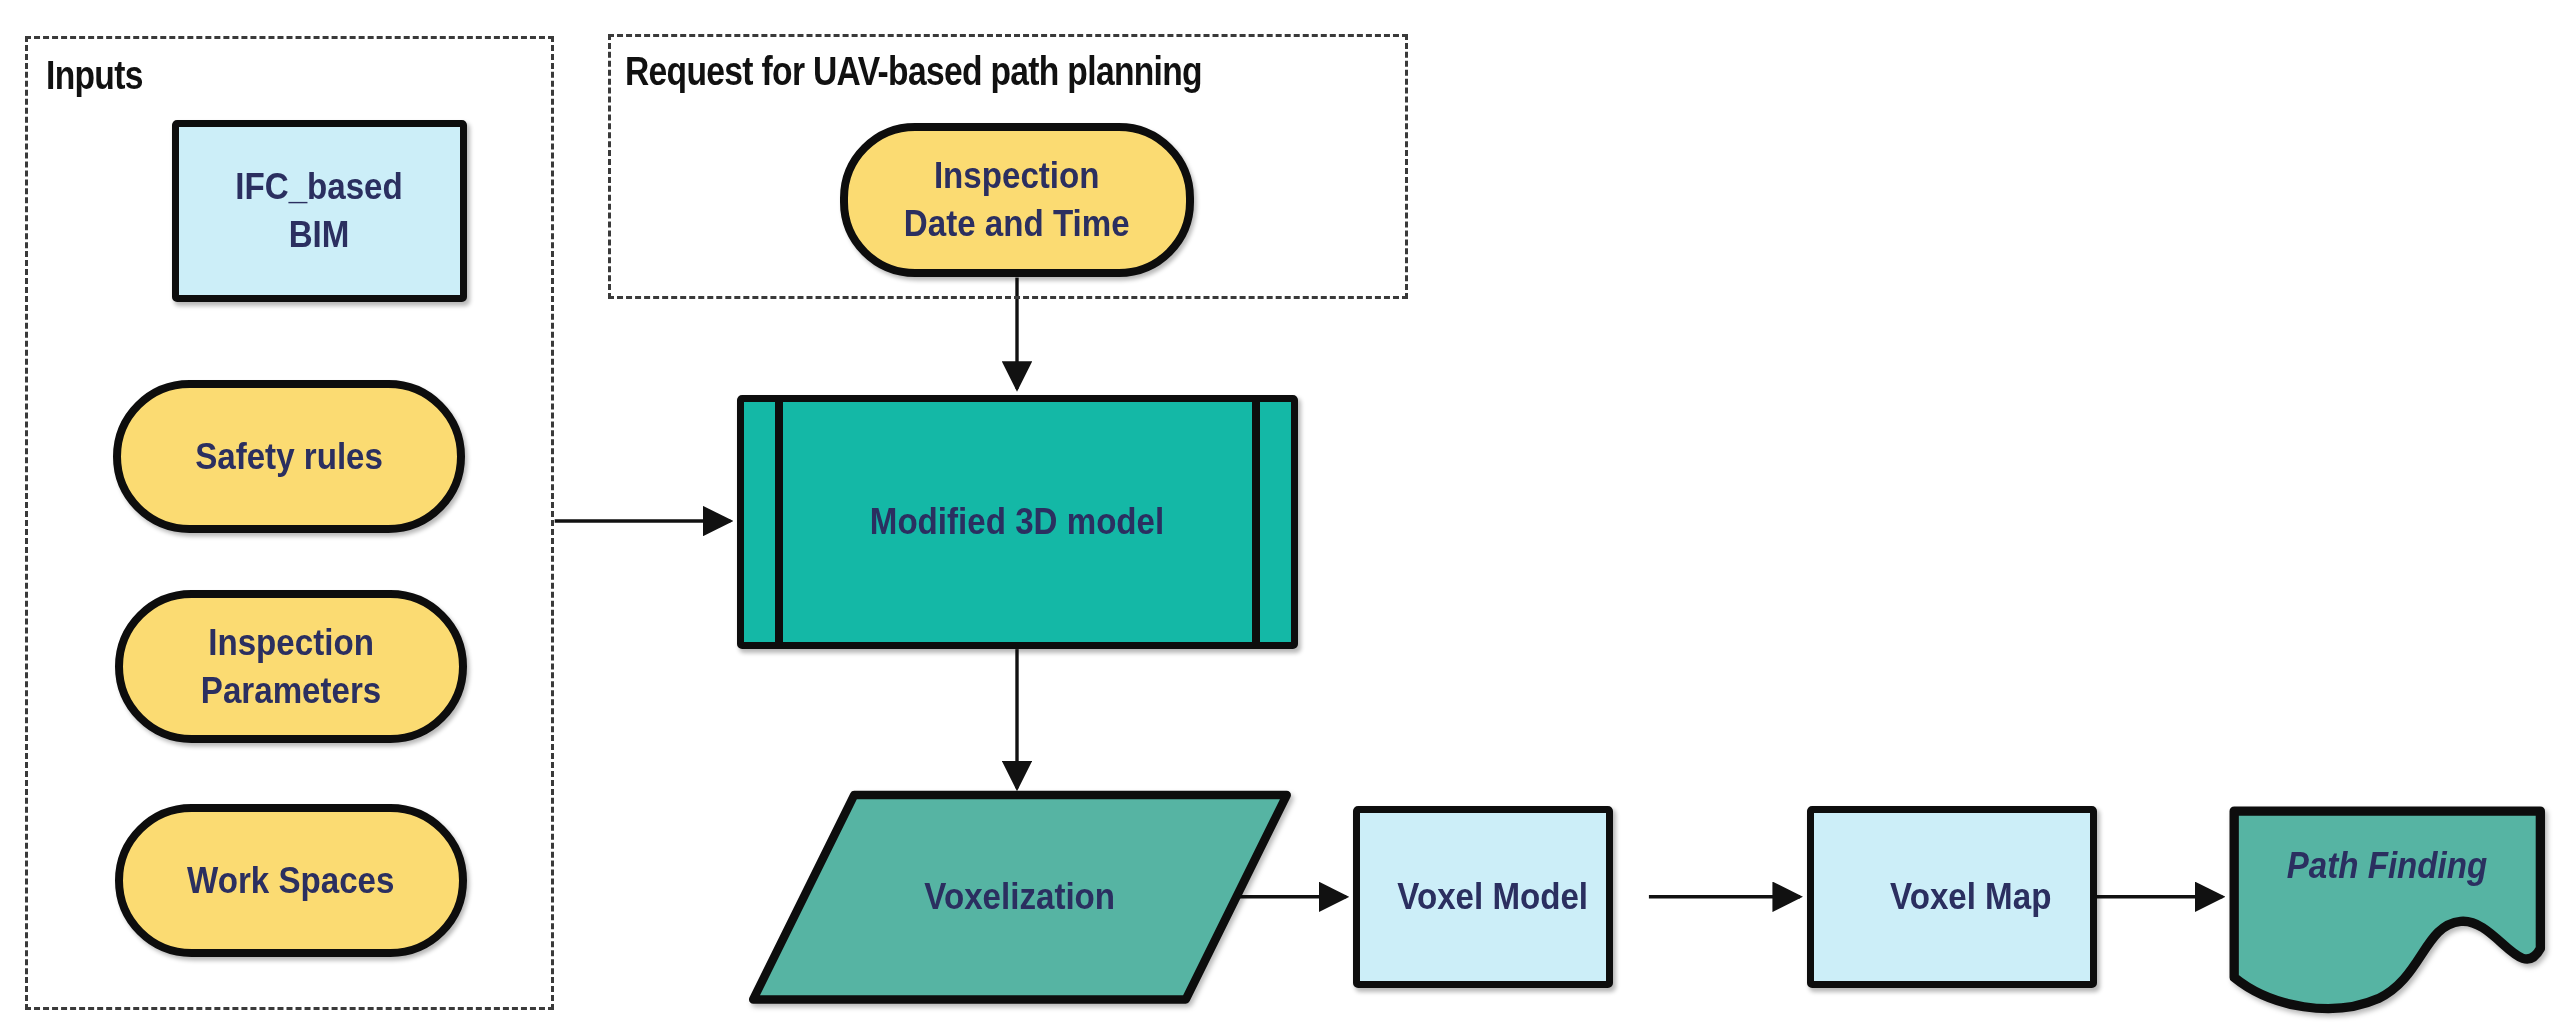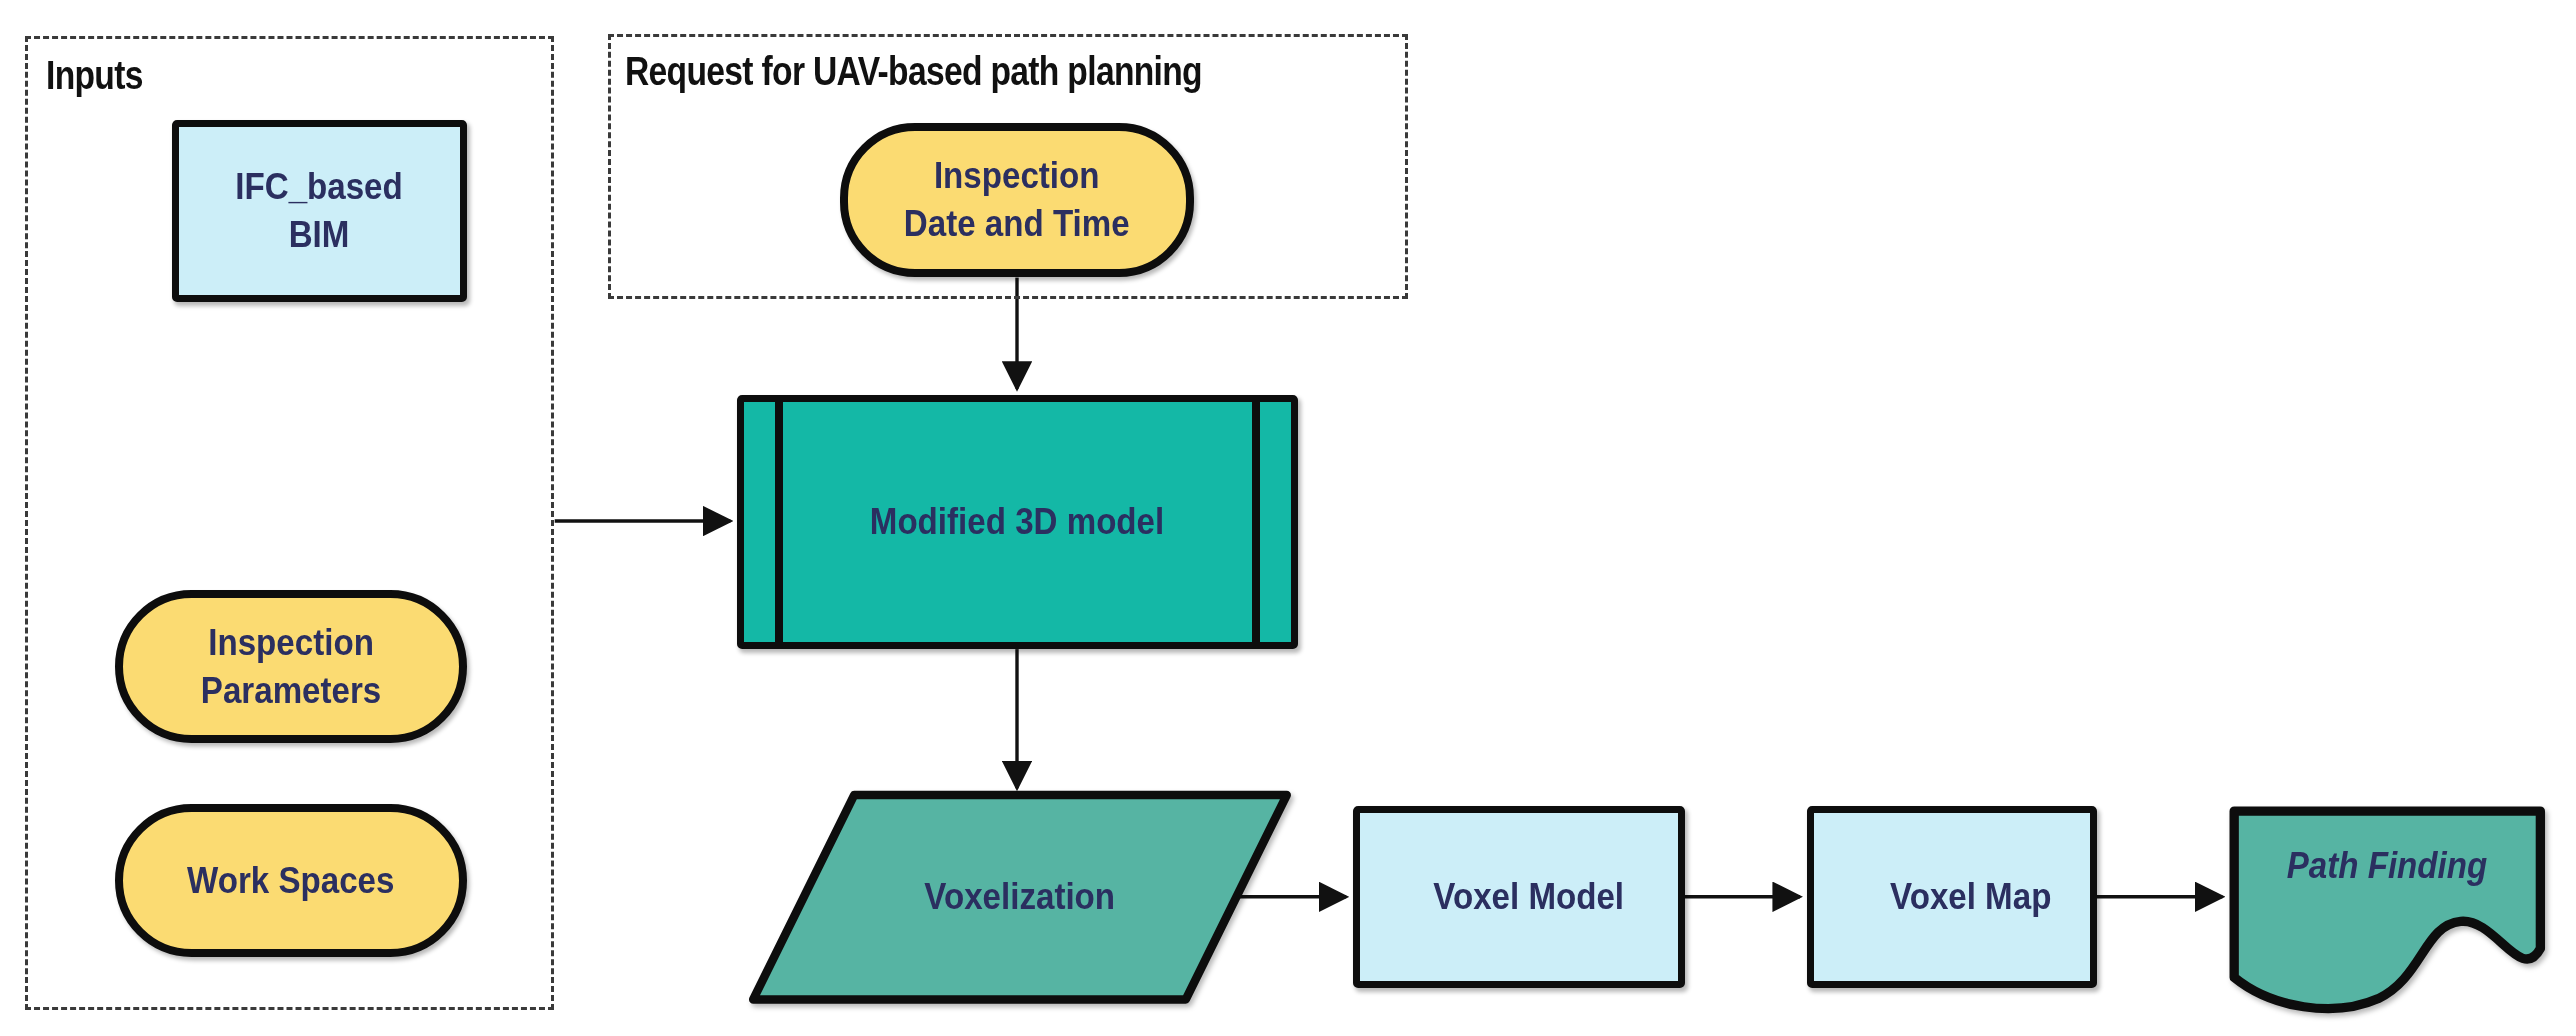--- a/index.html
+++ b/index.html
@@ -95,20 +95,23 @@
   </svg>
 
   <div class="dashed-group" style="left:25.4px;top:36px;width:529px;height:974px;"></div>
   <div class="group-title" style="left:46px;top:53px;">Inputs</div>
 
   <div class="node shape-rect" style="left:140px;top:120px;width:295px;height:182px;margin-left:32px;">
     <span class="node-label">IFC_based
 BIM</span>
   </div>
 
+  <div class="node shape-pill" style="left:113px;top:380px;width:352px;height:153px;">
+    <span class="node-label">Safety rules</span>
+  </div>
 
   <div class="node shape-pill" style="left:115px;top:590px;width:352px;height:153px;">
     <span class="node-label">Inspection
 Parameters</span>
   </div>
 
   <div class="node shape-pill" style="left:115px;top:804px;width:352px;height:153px;">
     <span class="node-label">Work Spaces</span>
   </div>
 
@@ -123,21 +126,21 @@
   <div class="node shape-predef" style="left:737px;top:395px;width:561px;height:254px;">
     <div class="predef-bar" style="left:31px;"></div>
     <div class="predef-bar" style="right:31px;"></div>
     <span class="node-label">Modified 3D model</span>
   </div>
 
   <div class="svg-label" style="left:854px;top:795px;width:332px;height:204px;text-align:center;">
     <span>Voxelization</span>
   </div>
 
-  <div class="node shape-rect" style="left:1353px;top:806px;width:332px;height:182px;padding-left:20px;">
+  <div class="node shape-rect" style="left:1353px;top:806px;width:260px;height:182px;padding-left:20px;">
     <span class="node-label">Voxel Model</span>
   </div>
 
   <div class="node shape-rect" style="left:1807px;top:806px;width:290px;height:182px;padding-left:38px;">
     <span class="node-label">Voxel Map</span>
   </div>
 
   <div class="svg-label" style="left:2234px;top:811px;width:306px;height:110px;font-style:italic;">
     <span>Path Finding</span>
   </div>

